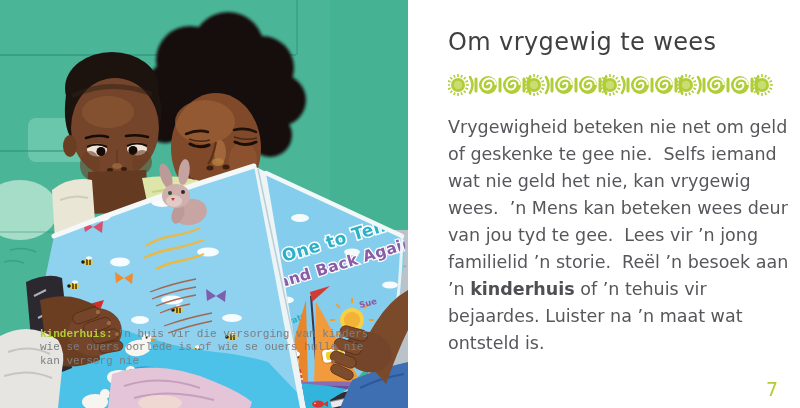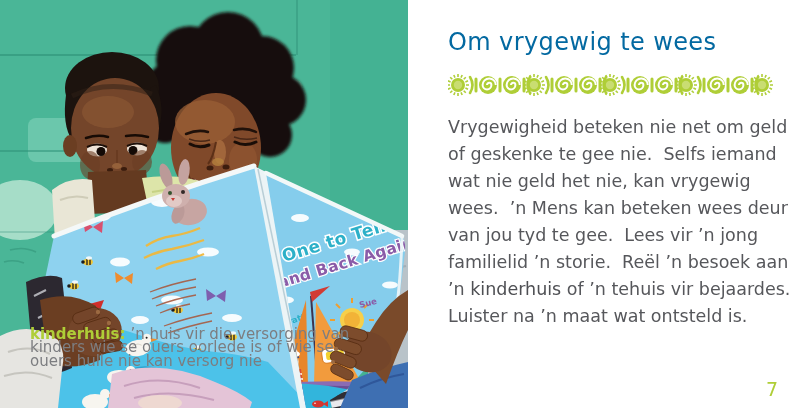--- a/index.html
+++ b/index.html
@@ -2,27 +2,27 @@
 <html><head>
 <meta charset="utf-8">
 <style>
   html,body{margin:0;padding:0;background:#888;}
   .page{position:relative;width:800px;height:408px;background:#ffffff;overflow:hidden;
         font-family:"DejaVu Sans",sans-serif;}
   .photo{position:absolute;left:0;top:0;width:408px;height:408px;}
   .photo svg{display:block;}
   .content{position:absolute;left:408px;top:0;width:392px;height:408px;box-sizing:border-box;
            padding:28px 26px 0 40px;}
-  .title{margin:0 0 17px 0;font-size:24px;font-weight:normal;color:#0369a1;letter-spacing:0.4px;}
+  .title{margin:0 0 17px 0;font-size:24px;font-weight:normal;color:#404040;letter-spacing:0.4px;}
   .deco{display:block;margin:0 0 17px 0;}
   .body-text{margin:0;width:346px;font-size:17.5px;line-height:27px;color:#56575b;
              white-space:pre-wrap;}
-  .body-text b{font-weight:normal;color:#4e4f53;}
-  .footnote{position:absolute;left:30px;bottom:40px;width:334px;font-size:15px;
-            line-height:13.5px;color:#7c7d80;}
+  .body-text b{font-weight:bold;color:#4e4f53;}
+  .footnote{position:absolute;left:40px;bottom:40px;width:334px;font-size:11px;
+            line-height:13.5px;color:#7c7d80;font-family:Liberation Mono, monospace;}
   .footnote .term{color:#afce37;font-weight:bold;margin-right:5px;}
   .pagenum{position:absolute;right:22px;bottom:8px;font-size:19px;color:#afce37;}
 </style>
 </head>
 <body>
 
 <div class="page">
 
   <div class="photo">
   <svg width="408" height="408" viewBox="0 0 408 408" xmlns="http://www.w3.org/2000/svg">

